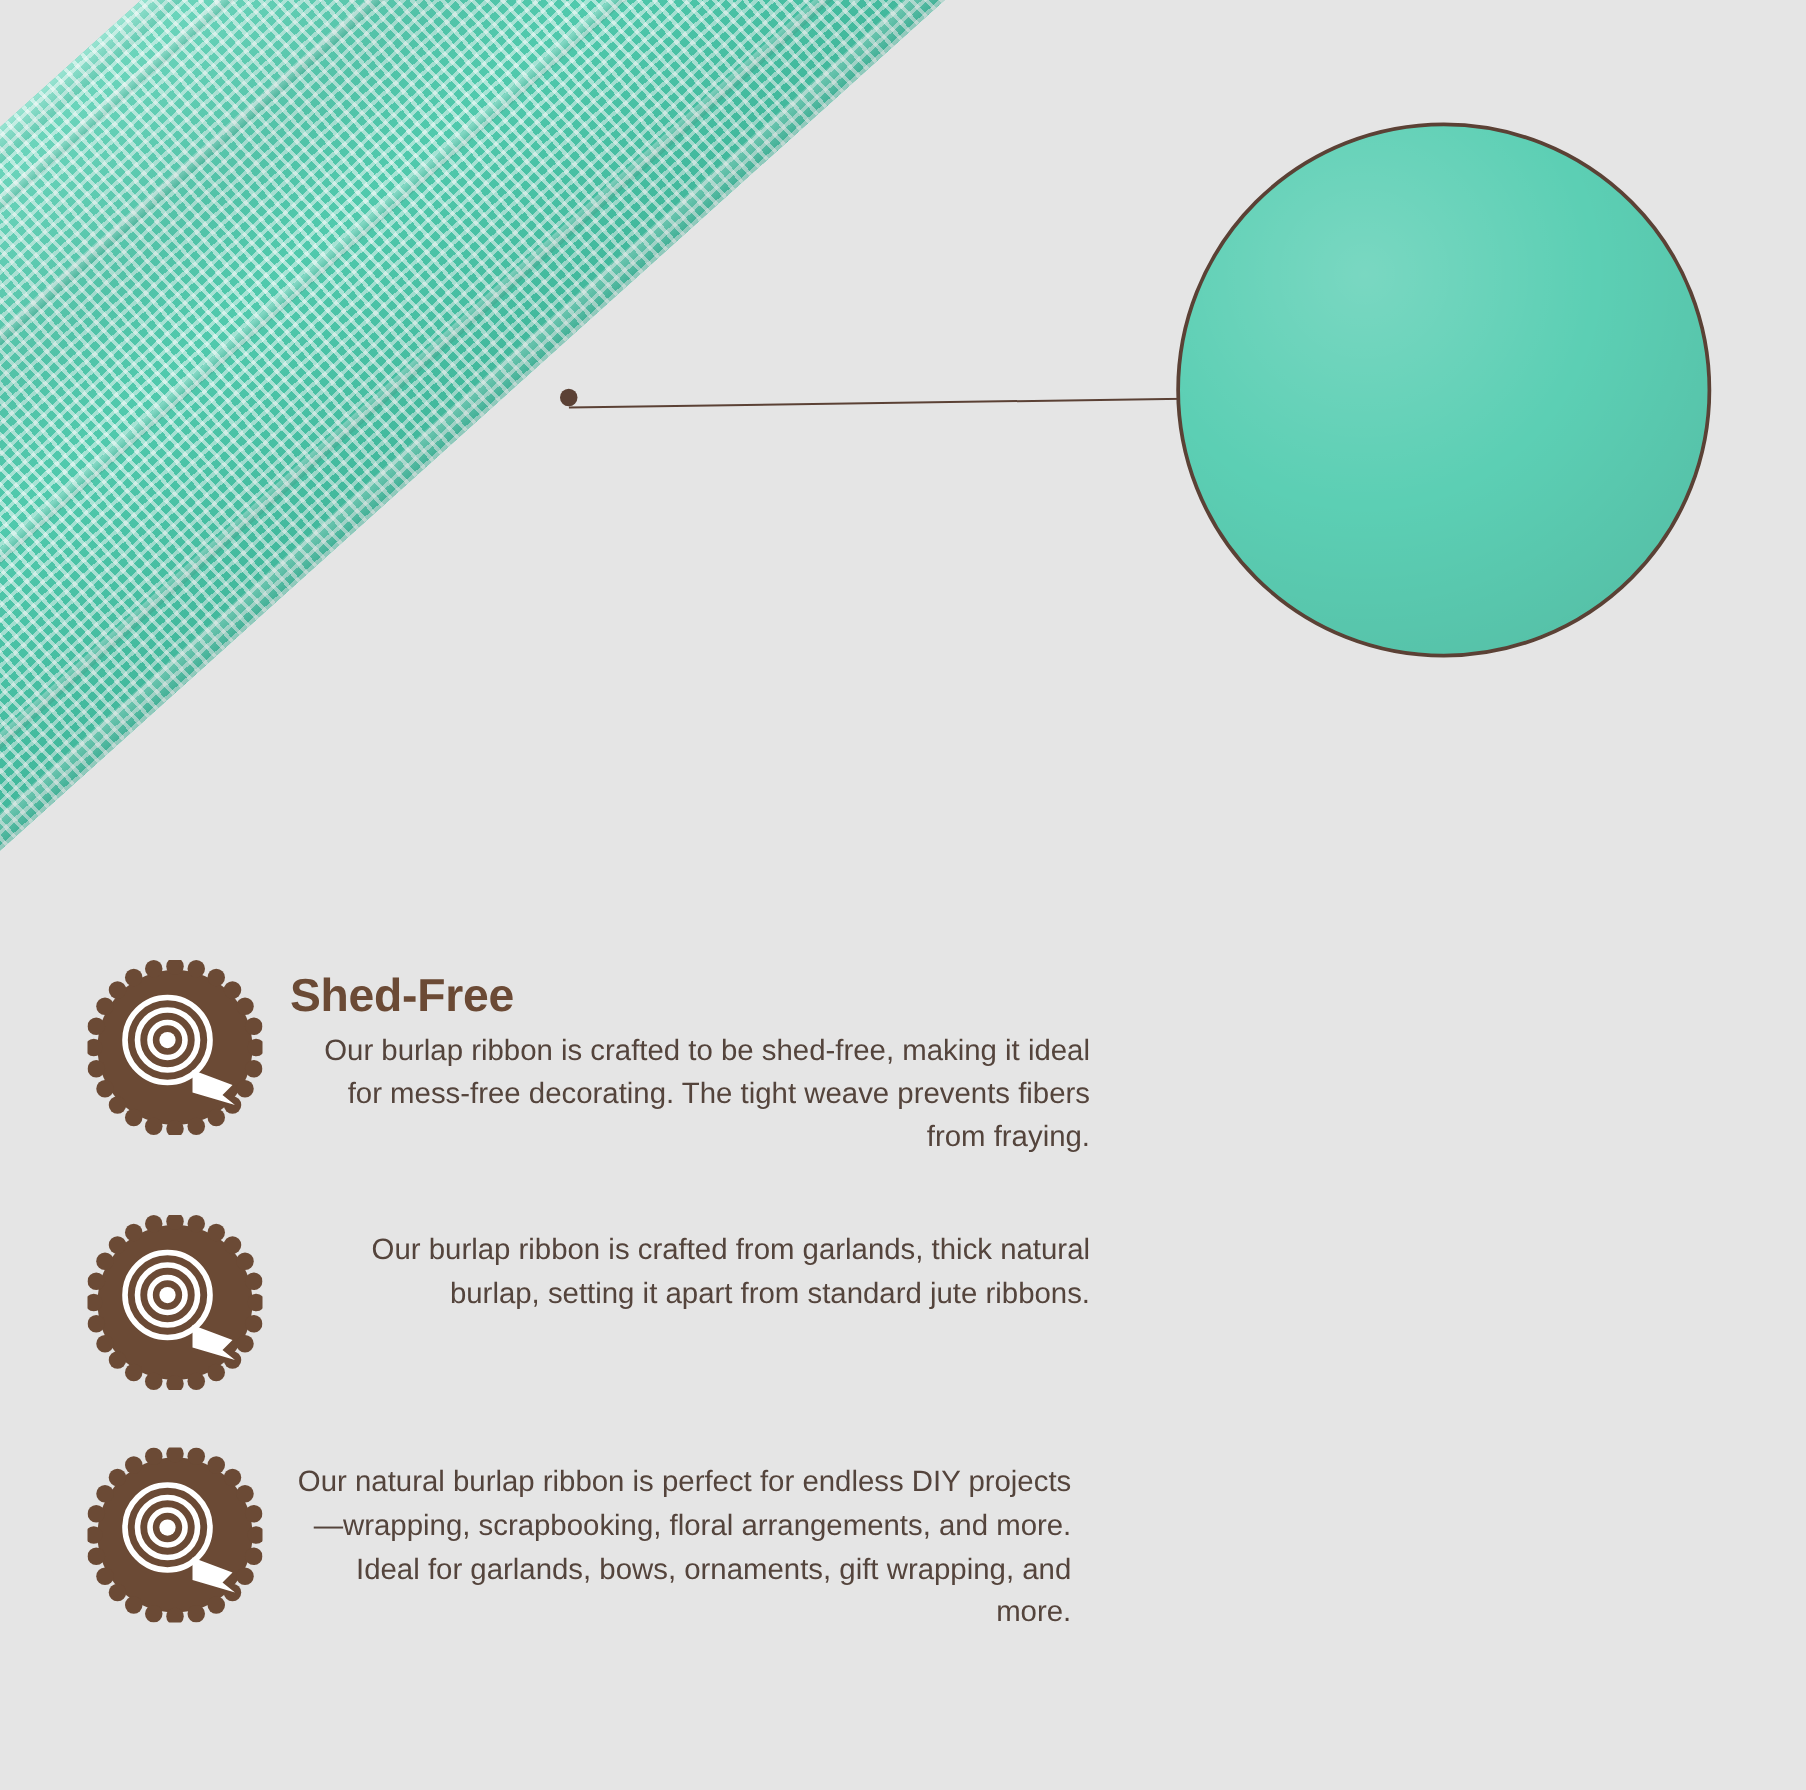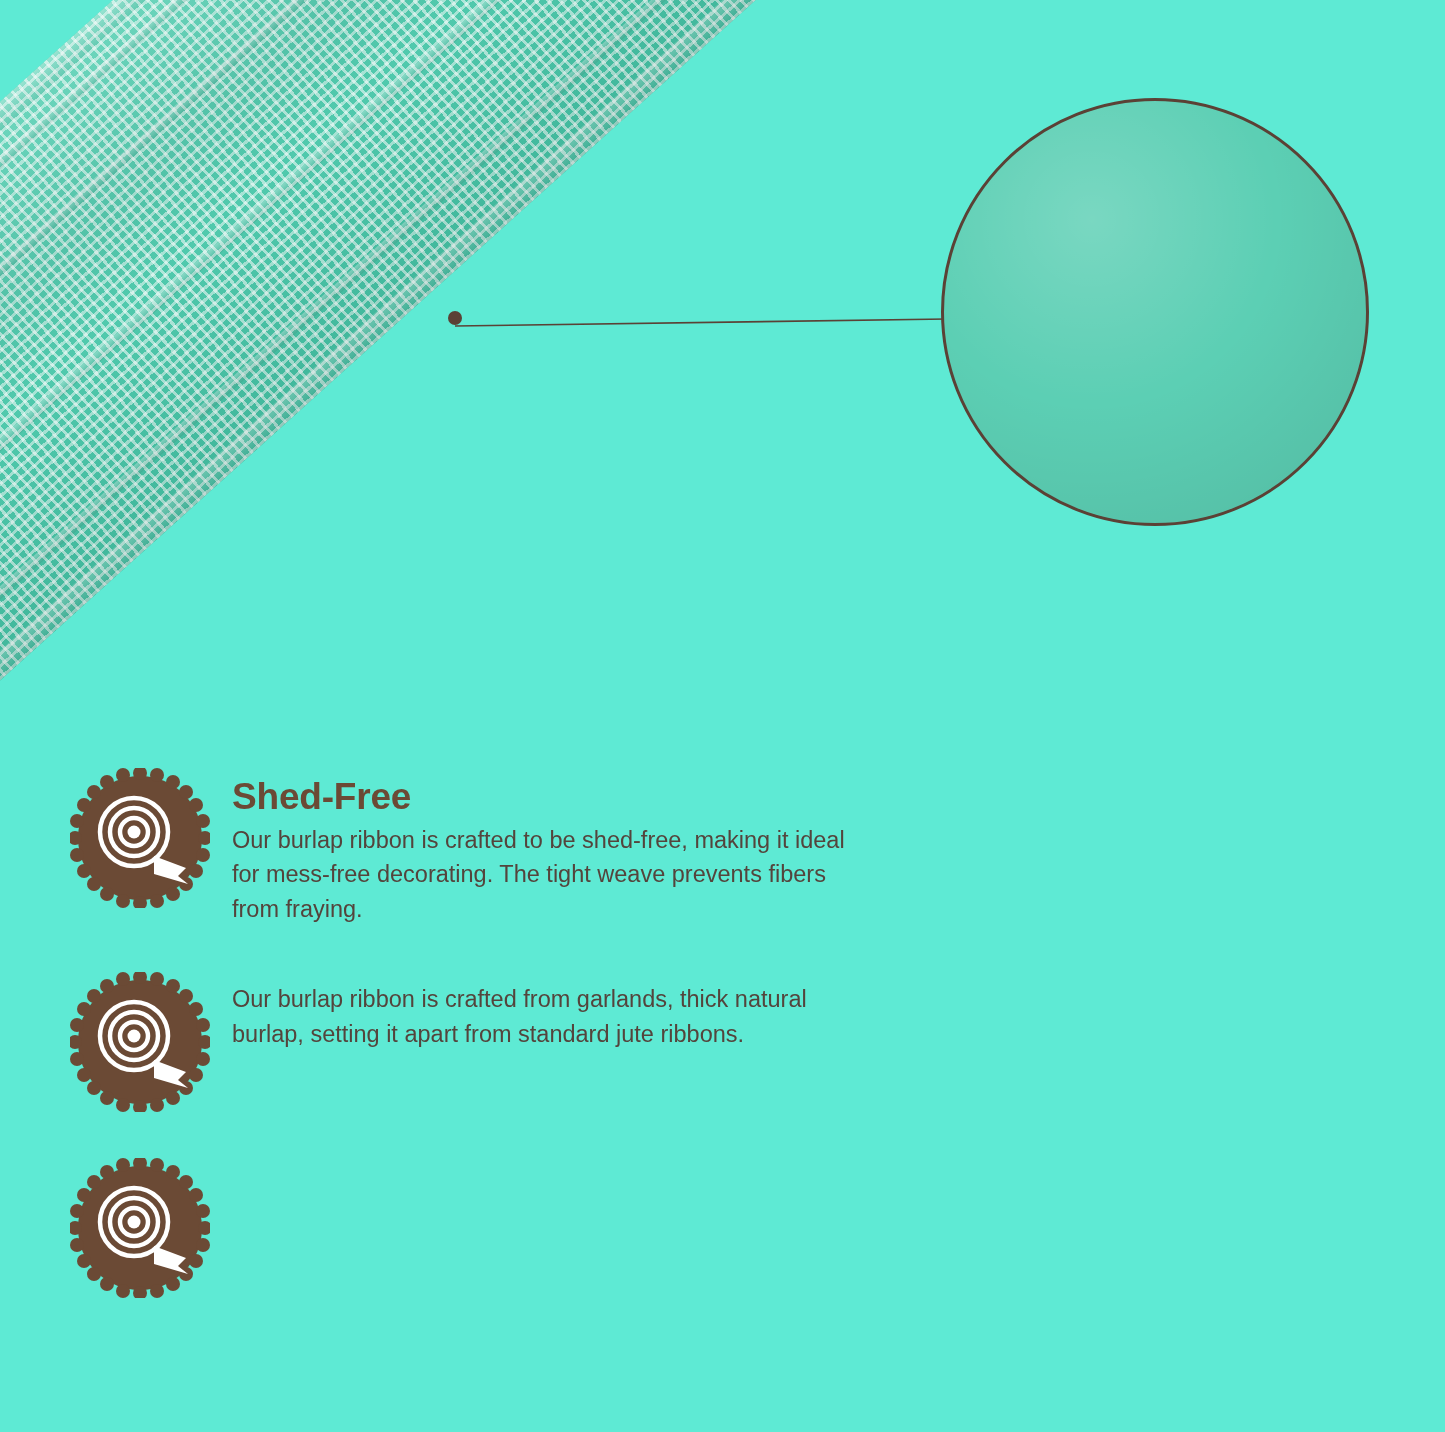--- a/index.html
+++ b/index.html
@@ -7,21 +7,21 @@
     padding: 0;
     background: #ffffff;
   }
   body {
     font-family: "Liberation Sans", sans-serif;
   }
   #page {
     position: relative;
     width: 1445px;
     height: 1432px;
-    background: #5eead4;
+    background: #e5e5e5;
     overflow: hidden;
   }
 
   
   .ribbon-wrap {
     position: absolute;
     left: 0;
     top: 0;
     width: 1445px;
     height: 1432px;
@@ -164,20 +164,21 @@
     letter-spacing: -0.2px;
     margin: 0 0 6px 0;
     line-height: 1.05;
   }
   .feature-desc {
     color: #54443c;
     font-size: 23.5px;
     line-height: 1.47;
     margin: 0;
     max-width: 640px;
+    text-align: right;
   }
   .feature.wide .feature-desc { max-width: 625px; }
 </style>
 </head>
 <body>
 
 <div id="page">
 
   <div class="ribbon-wrap">
     <div class="ribbon">
@@ -338,17 +339,18 @@
               <circle cx="-6" cy="-6" r="34"></circle>
               <circle cx="-6" cy="-6" r="24"></circle>
               <circle cx="-6" cy="-6" r="14"></circle>
             </g>
             <circle cx="-6" cy="-6" r="6.5" fill="#ffffff"></circle>
             <path d="M 14 18 L 46 30 L 38 38 L 48 46 L 14 36 Z" fill="#ffffff"></path>
           </g>
         </svg>
       </div>
       <div class="feature-text">
+        <p class="feature-desc">Our natural burlap ribbon is perfect for endless DIY projects—wrapping, scrapbooking, floral arrangements, and more. Ideal for garlands, bows, ornaments, gift wrapping, and more.</p>
       </div>
     </div>
 
   </div>
 </div>
 
 </body></html>

